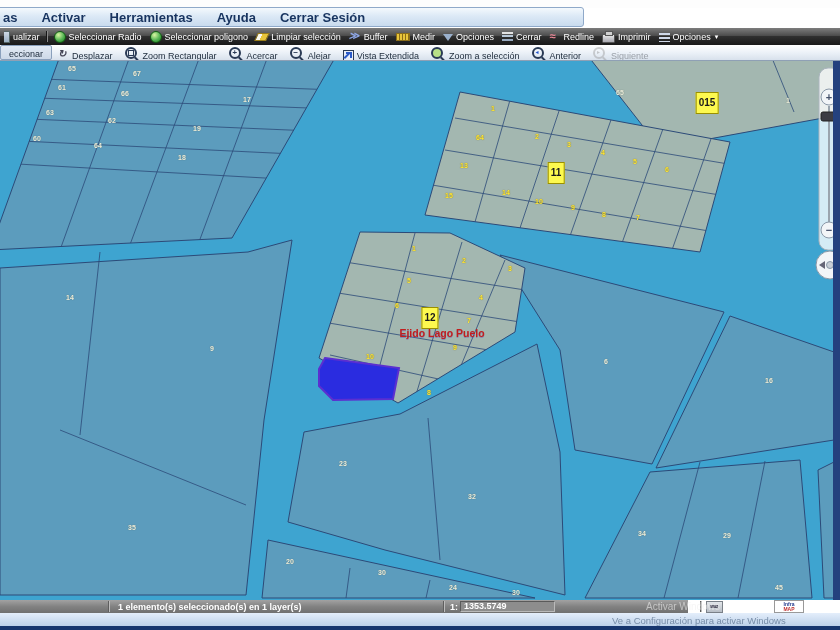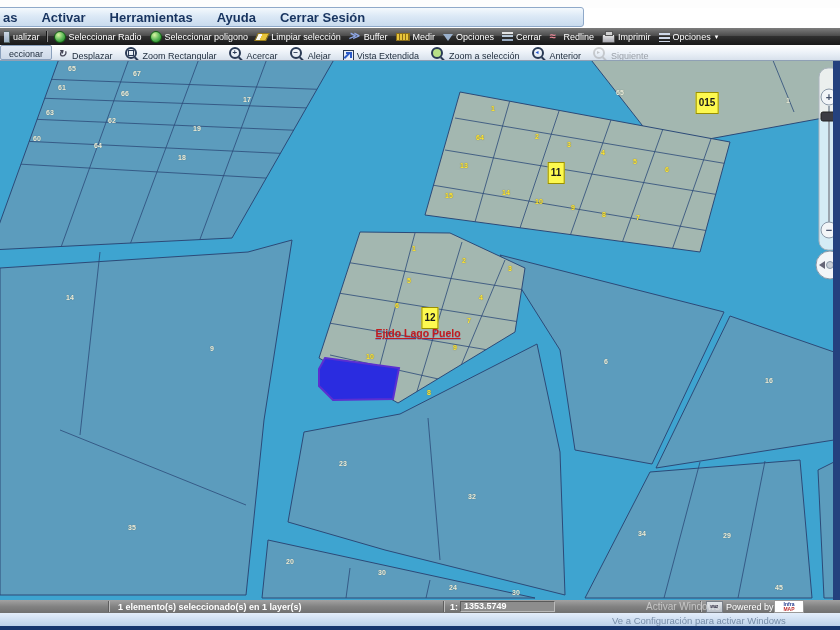--- a/index.html
+++ b/index.html
@@ -81,21 +81,21 @@
   .viewport svg{position:absolute;top:0;left:0}
   .map-right-strip{position:absolute;top:0;right:0;width:7px;height:539px;background:#24417e}
   .map-label{position:absolute;transform:translate(-50%,-50%);white-space:nowrap;pointer-events:none}
   .yellow-box{background:#fdf94f;border:1px solid #9a8f00;color:#1a1a1a;
       font-size:10px;font-weight:bold;padding:4px 2px;line-height:12px}
   .red-label{color:#c21d1d;font-size:10.5px;font-weight:bold;text-shadow:0 1px 0 rgba(80,60,180,.35)}
   .lot{position:absolute;transform:translate(-50%,-50%);font-size:7px;font-weight:bold;
       color:#ffe93e;text-shadow:0 0 1px #6b5c00;pointer-events:none}
   .lot.faint{color:#eceedd;text-shadow:0 0 1px rgba(70,80,60,.65)}
   
-  .statusbar{position:absolute;top:600px;left:0;width:840px;height:13px;
+  .statusbar{position:absolute;top:600px;left:0;width:688px;height:13px;
       background:linear-gradient(#a2a2a2,#828282 50%,#707070);color:#fff;font-size:9px;font-weight:bold}
   .statusbar .sep{position:absolute;top:1px;width:1px;height:11px;background:#5e5e5e;border-right:1px solid #bcbcbc}
   .sel-text{position:absolute;left:118px;top:2px}
   .scale-label{position:absolute;left:450px;top:2px}
   .scale-box{position:absolute;left:460px;top:1px;width:90px;height:9px;background:#8d8d8d;
       border-top:1px solid #5a5a5a;border-left:1px solid #5a5a5a;
       border-bottom:1px solid #bababa;border-right:1px solid #bababa;padding-left:3px;line-height:9px}
   .status-icon{position:absolute;left:706px;top:1px;width:15px;height:10px;
       background:linear-gradient(#e2e6ea,#b8bec6);border:1px solid #7a8088}
   .status-icon::before{content:"";position:absolute;left:3px;top:3px;width:8px;height:3px;background:#556}
@@ -291,21 +291,21 @@
       <text x="829" y="234" text-anchor="middle" font-size="11" font-weight="bold" fill="#44506a">−</text>
       <circle cx="830" cy="265" r="14" fill="#f2f5f8" stroke="#8a98a8"></circle>
       <circle cx="830" cy="265" r="3.5" fill="#c8ced6" stroke="#8a98a8"></circle>
       <path d="M819,265 l6,-4 v8 z" fill="#667"></path>
     </g>
   </svg>
   <div id="map-labels">
       <div class="map-label yellow-box" style="left: 707px; top: 42px;">015</div>
       <div class="map-label yellow-box" style="left: 556px; top: 112px;">11</div>
       <div class="map-label yellow-box" style="left: 430px; top: 257px;">12</div>
-      <div class="map-label red-label" style="left: 418px; top: 272px; text-decoration: underline;">Ejido Lago Puelo</div>
+      <div class="map-label red-label" style="left: 442px; top: 272px;">Ejido Lago Puelo</div>
       <div class="lot" style="left: 493px; top: 47px;">1</div>
       <div class="lot" style="left: 480px; top: 76px;">64</div>
       <div class="lot" style="left: 537px; top: 75px;">2</div>
       <div class="lot" style="left: 569px; top: 83px;">3</div>
       <div class="lot" style="left: 603px; top: 91px;">4</div>
       <div class="lot" style="left: 635px; top: 100px;">5</div>
       <div class="lot" style="left: 667px; top: 108px;">6</div>
       <div class="lot" style="left: 464px; top: 104px;">13</div>
       <div class="lot" style="left: 449px; top: 134px;">15</div>
       <div class="lot" style="left: 506px; top: 131px;">14</div>

